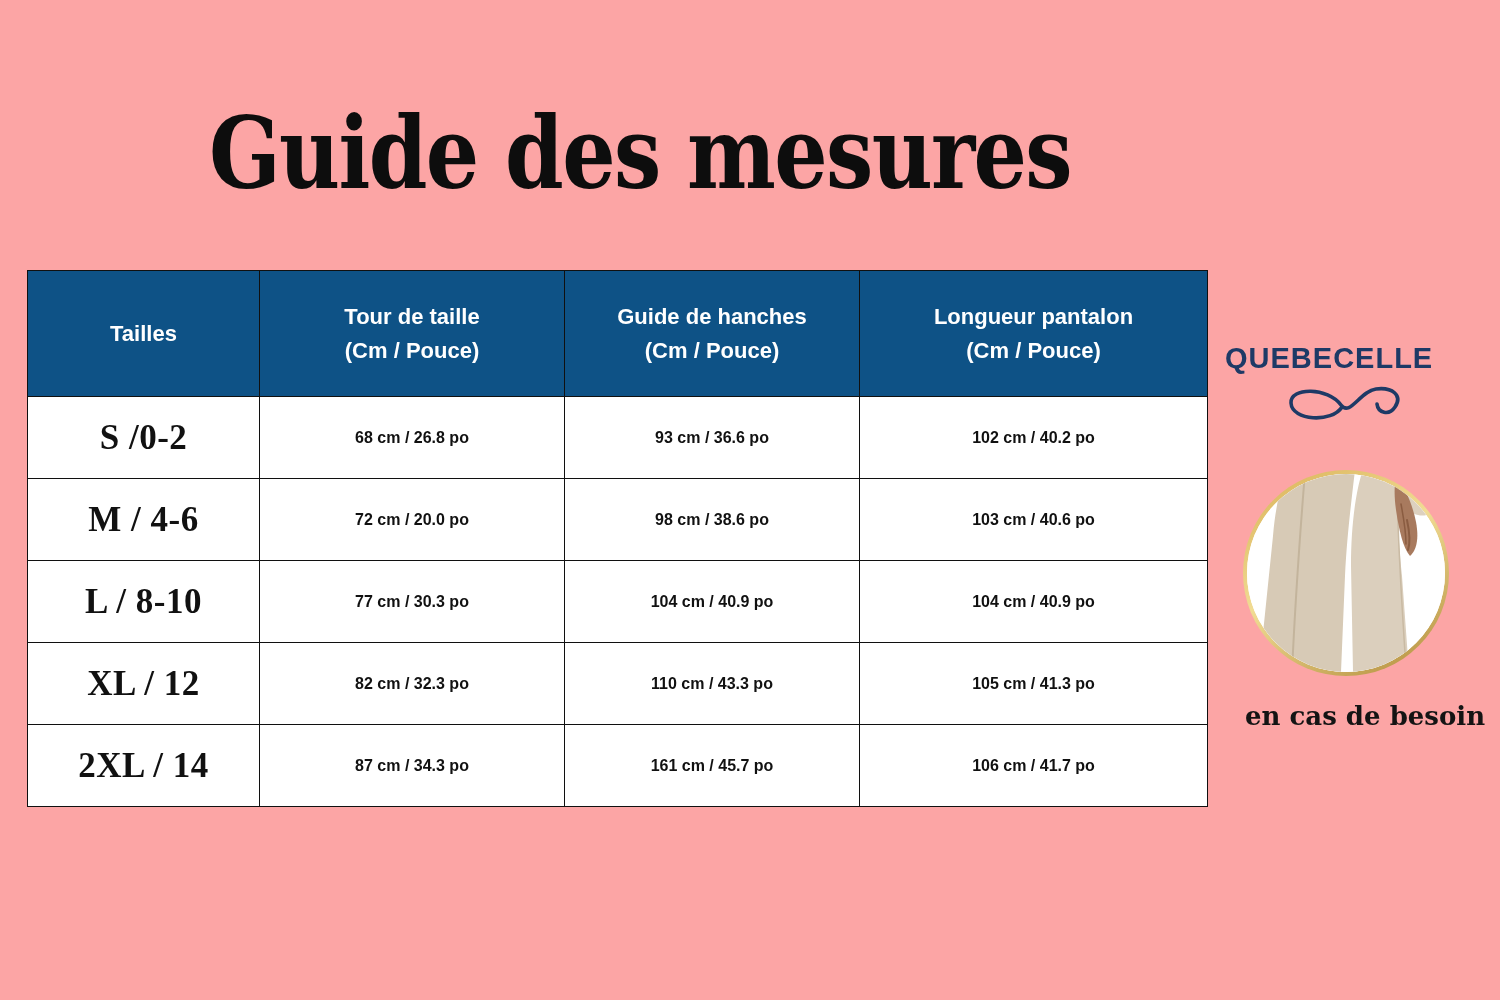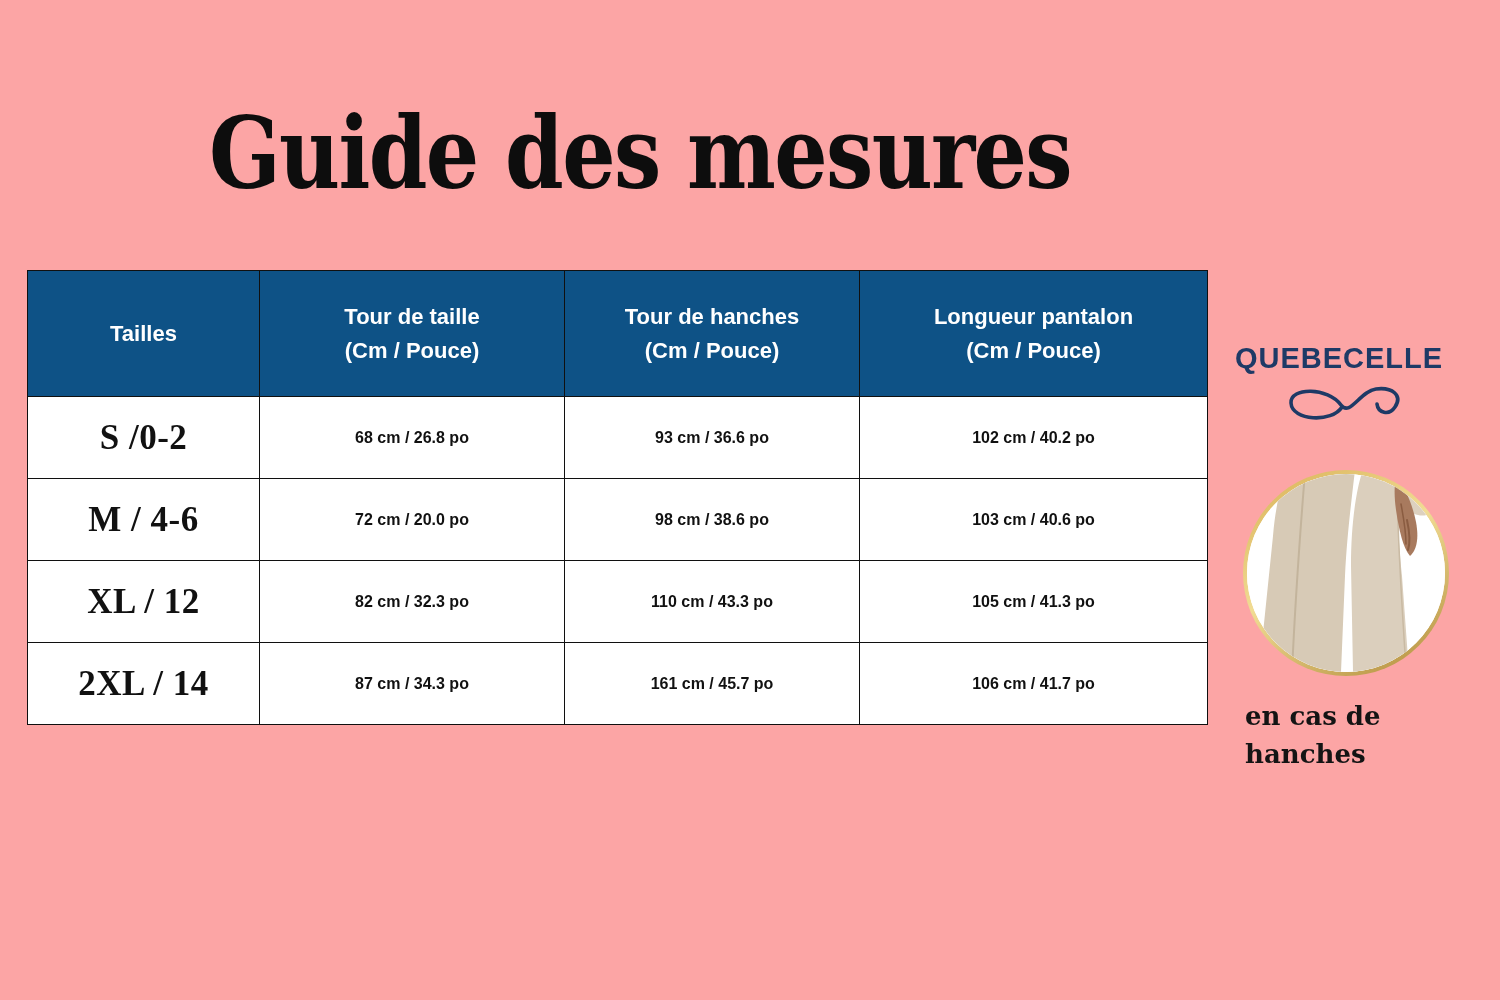--- a/index.html
+++ b/index.html
@@ -62,21 +62,20 @@
     font-family:Liberation Serif, serif;
   }
   td.cell-val{
     font-size:16px;
     font-weight:bold;
   }
   
   .brand-name{
     position:absolute;
     left:1225px; top:342px; width:228px;
-    text-align:center;
     font-size:29px;
     font-weight:bold;
     letter-spacing:1px;
     color:#1e3a66;
     white-space:nowrap;
   }
   .infinity-wrap{
     position:absolute;
     left:1284px; top:383px;
     width:126px; height:44px;
@@ -123,41 +122,47 @@
     <thead>
       <tr>
         <th>
           <div>Tailles</div>
         </th>
         <th>
           <div>Tour de taille</div>
           <div>(Cm / Pouce)</div>
         </th>
         <th>
-          <div>Tour de hanches</div>
+          <div>Guide de hanches</div>
           <div>(Cm / Pouce)</div>
         </th>
         <th>
           <div>Longueur pantalon</div>
           <div>(Cm / Pouce)</div>
         </th>
       </tr>
     </thead>
     <tbody>
       <tr>
         <td class="cell-size">S /0-2</td>
         <td class="cell-val">68 cm / 26.8 po</td>
         <td class="cell-val">93 cm / 36.6 po</td>
         <td class="cell-val">102 cm / 40.2 po</td>
       </tr>
       <tr>
         <td class="cell-size">M / 4-6</td>
         <td class="cell-val">72 cm / 20.0 po</td>
         <td class="cell-val">98 cm / 38.6 po</td>
         <td class="cell-val">103 cm / 40.6 po</td>
+      </tr>
+      <tr>
+        <td class="cell-size">L / 8-10</td>
+        <td class="cell-val">77 cm / 30.3 po</td>
+        <td class="cell-val">104 cm / 40.9 po</td>
+        <td class="cell-val">104 cm / 40.9 po</td>
       </tr>
       <tr>
         <td class="cell-size">XL / 12</td>
         <td class="cell-val">82 cm / 32.3 po</td>
         <td class="cell-val">110 cm / 43.3 po</td>
         <td class="cell-val">105 cm / 41.3 po</td>
       </tr>
       <tr>
         <td class="cell-size">2XL / 14</td>
         <td class="cell-val">87 cm / 34.3 po</td>
@@ -192,16 +197,16 @@
         <path d="M150,0 C150,50 154,120 159,194" fill="none" stroke="#c9baa3" stroke-width="1.5"></path>
 
         <path d="M150,0 C158,14 166,32 169,48 C172,64 170,76 163,82 C156,74 152,56 149,36 C147,22 147,8 150,0 Z" fill="#a87a5e"></path>
         <path d="M160,46 C163,60 163,70 161,76" fill="none" stroke="#8a5c41" stroke-width="2" stroke-linecap="round"></path>
         <path d="M154,30 C157,46 159,60 159,70" fill="none" stroke="#8a5c41" stroke-width="1.5" stroke-linecap="round"></path>
       </svg>
     </div>
   </div>
 
   <div class="help-text">
-    <div>en cas de hanches</div>
+    <div>en cas de besoin</div>
   </div>
 
 </div>
 
 </body></html>

